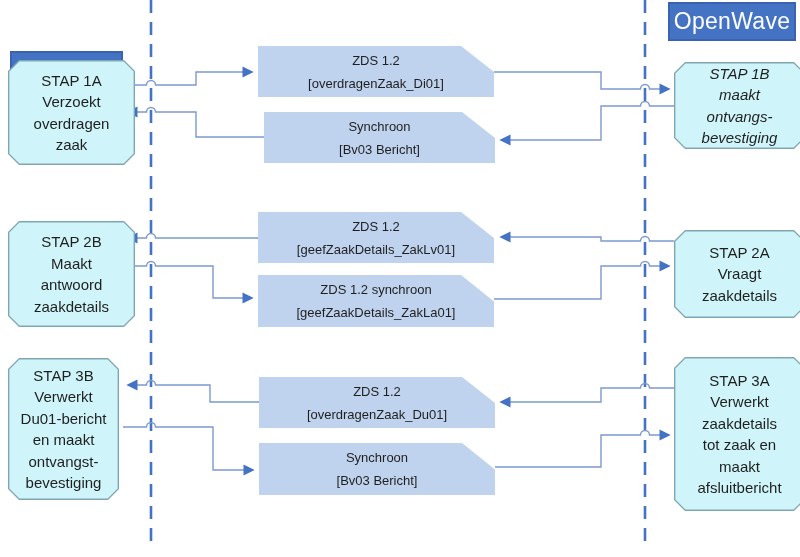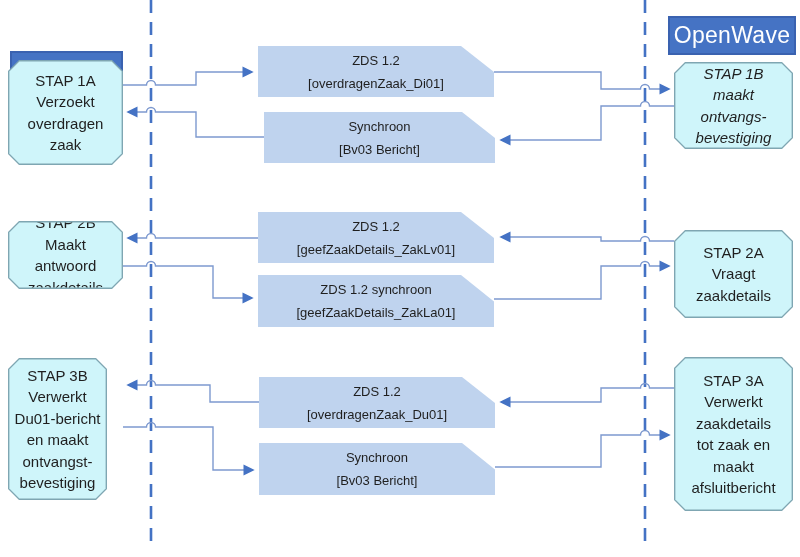--- a/index.html
+++ b/index.html
@@ -21,34 +21,35 @@
   .layer{position:absolute;left:0;top:0;width:800px;height:557px;}
   svg.layer{z-index:1;}
   .nodes{z-index:2;}
 
   .actor{
     position:absolute;display:flex;align-items:center;justify-content:center;
     background:var(--actor-fill);border:2px solid var(--actor-border);
     color:#ffffff;font-size:23px;letter-spacing:.3px;box-sizing:border-box;
   }
   #actor-dms{left:10px;top:7px;width:113px;height:38px;margin-top:44px;}
-  #actor-openwave{left:668px;top:16px;width:128px;height:39px;}
+  #actor-openwave{left:668px;top:2px;width:128px;height:39px;}
 
   .step{
     position:absolute;background:var(--step-border);
     clip-path:polygon(11px 0,calc(100% - 11px) 0,100% 11px,100% calc(100% - 11px),calc(100% - 11px) 100%,11px 100%,0 calc(100% - 11px),0 11px);
+    padding-left:12px;
   }
   .step .fill{
     position:absolute;inset:1.4px;background:var(--step-fill);
     clip-path:polygon(10px 0,calc(100% - 10px) 0,100% 10px,100% calc(100% - 10px),calc(100% - 10px) 100%,10px 100%,0 calc(100% - 10px),0 10px);
     display:flex;align-items:center;justify-content:center;text-align:center;
     font-size:15px;line-height:21.5px;white-space:pre-line;
   }
   #step-1a{left:8px;top:60px;width:115px;height:105px;}
-  #step-2b{left:8px;top:221px;width:115px;height:68px;}
+  #step-2b{left:8px;top:221px;width:115px;height:106px;}
   #step-3b{left:8px;top:358px;width:99px;height:142px;}
   #step-1b{left:674px;top:62px;width:119px;height:87px;font-style:italic;}
   #step-2a{left:674px;top:230px;width:119px;height:88px;}
   #step-3a{left:674px;top:357px;width:119px;height:154px;}
 
   .message{
     position:absolute;background:var(--message-fill);
     clip-path:polygon(0 0,calc(100% - 33px) 0,100% 51%,100% 100%,0 100%);
     display:flex;align-items:center;justify-content:center;text-align:center;
     font-size:13px;line-height:23px;white-space:pre-line;

